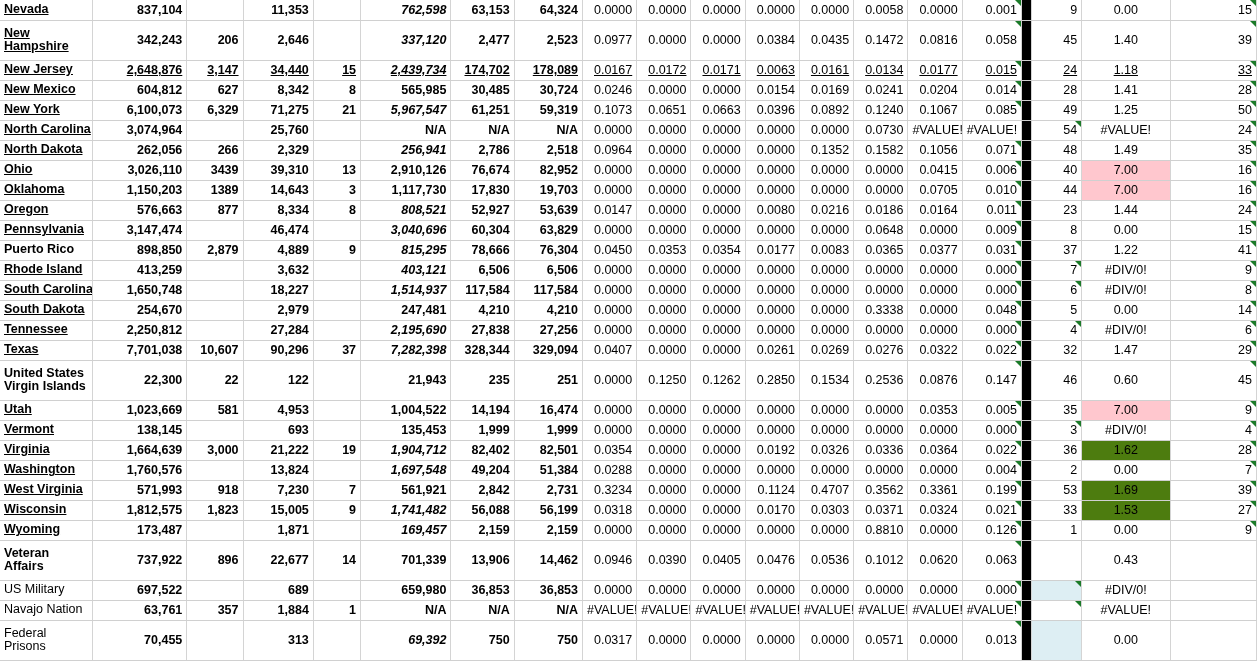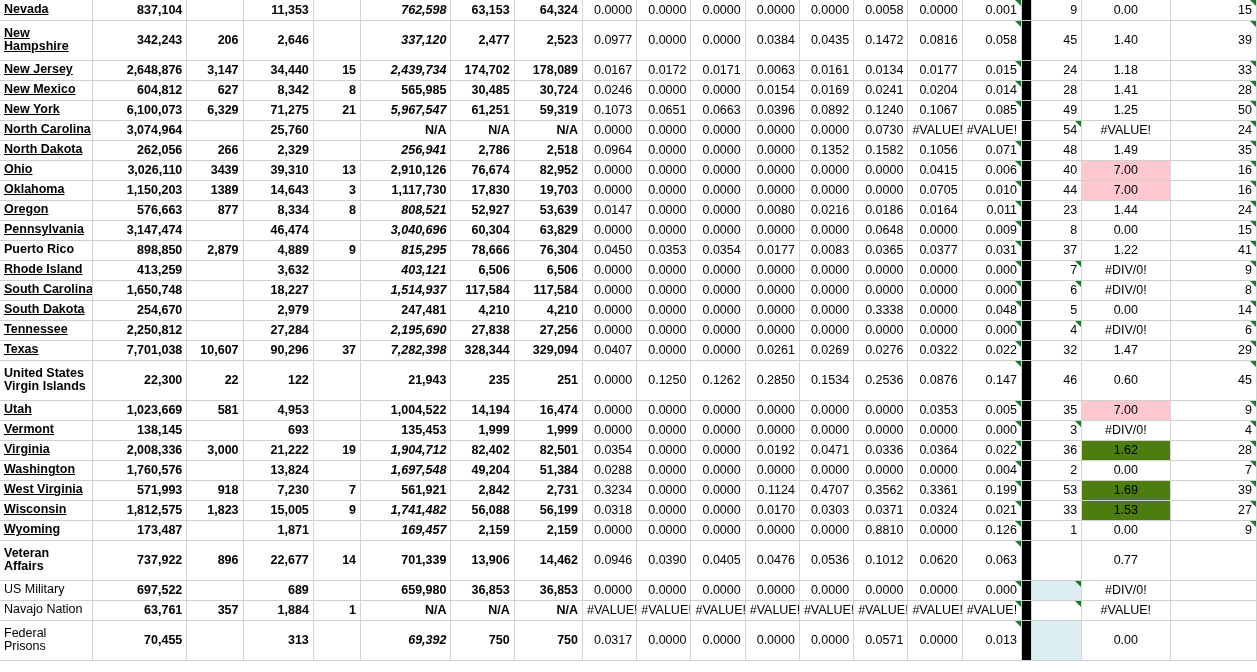--- a/index.html
+++ b/index.html
@@ -175,21 +175,21 @@
           <td class="dec">0.0384</td>
           <td class="dec">0.0435</td>
           <td class="dec">0.1472</td>
           <td class="dec">0.0816</td>
           <td class="dec cmt">0.058</td>
           <td class="blackbar"></td>
           <td class="rank">45</td>
           <td class="ratio">1.40</td>
           <td class="last cmt">39</td>
         </tr>
-        <tr style="height: 20px;">
+        <tr style="height: 20px; text-decoration: underline;">
           <td class="name link"><span class="lbl">New Jersey</span></td>
           <td class="num">2,648,876</td>
           <td class="num">3,147</td>
           <td class="num">34,440</td>
           <td class="num">15</td>
           <td class="num italic">2,439,734</td>
           <td class="num">174,702</td>
           <td class="num">178,089</td>
           <td class="dec">0.0167</td>
           <td class="dec">0.0172</td>
@@ -573,32 +573,32 @@
           <td class="dec">0.0000</td>
           <td class="dec">0.0000</td>
           <td class="dec cmt">0.000</td>
           <td class="blackbar"></td>
           <td class="rank cmt">3</td>
           <td class="ratio">#DIV/0!</td>
           <td class="last cmt">4</td>
         </tr>
         <tr style="height: 20px;">
           <td class="name link"><span class="lbl">Virginia</span></td>
-          <td class="num">2,008,336</td>
+          <td class="num">1,664,639</td>
           <td class="num">3,000</td>
           <td class="num">21,222</td>
           <td class="num">19</td>
           <td class="num italic">1,904,712</td>
           <td class="num">82,402</td>
           <td class="num">82,501</td>
           <td class="dec">0.0354</td>
           <td class="dec">0.0000</td>
           <td class="dec">0.0000</td>
           <td class="dec">0.0192</td>
-          <td class="dec">0.0471</td>
+          <td class="dec">0.0326</td>
           <td class="dec">0.0336</td>
           <td class="dec">0.0364</td>
           <td class="dec cmt">0.022</td>
           <td class="blackbar"></td>
           <td class="rank">36</td>
           <td class="ratio hl-yellow">1.62</td>
           <td class="last cmt">28</td>
         </tr>
         <tr style="height: 20px; margin-left: 20px;">
           <td class="name link"><span class="lbl">Washington</span></td>
@@ -700,21 +700,21 @@
           <td class="dec">0.0946</td>
           <td class="dec">0.0390</td>
           <td class="dec">0.0405</td>
           <td class="dec">0.0476</td>
           <td class="dec">0.0536</td>
           <td class="dec">0.1012</td>
           <td class="dec">0.0620</td>
           <td class="dec cmt">0.063</td>
           <td class="blackbar"></td>
           <td class="rank"></td>
-          <td class="ratio">0.77</td>
+          <td class="ratio">0.43</td>
           <td class="last"></td>
         </tr>
         <tr style="height: 20px;">
           <td class="name" style="font-weight: 400;"><span class="lbl">US Military</span></td>
           <td class="num">697,522</td>
           <td class="num"></td>
           <td class="num">689</td>
           <td class="num"></td>
           <td class="num">659,980</td>
           <td class="num">36,853</td>

